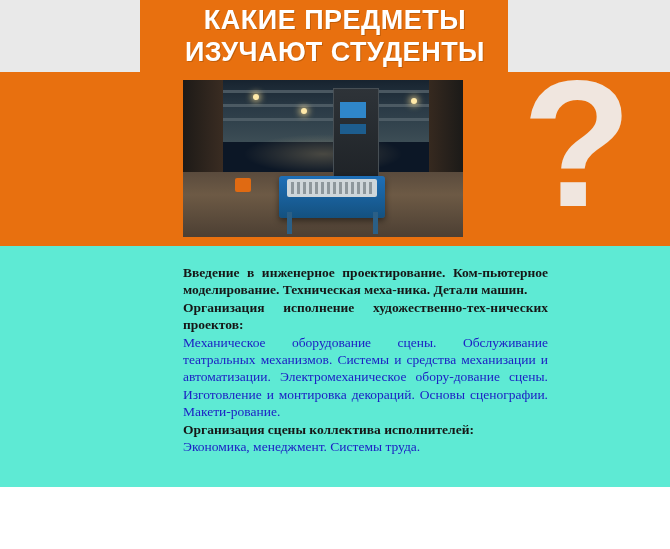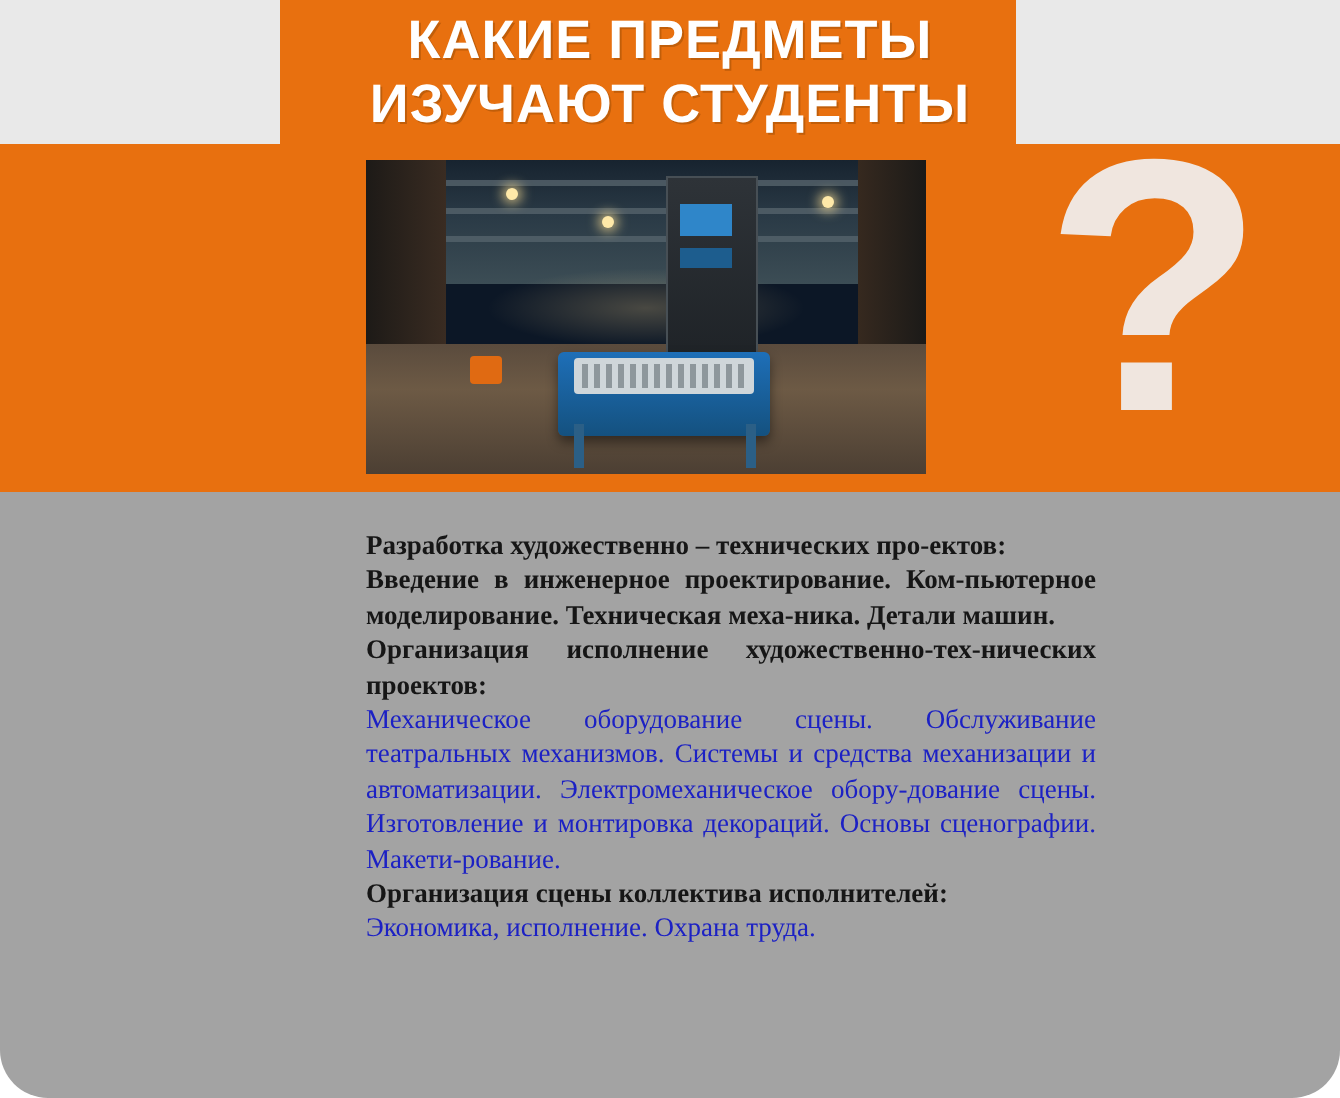--- a/index.html
+++ b/index.html
@@ -10,23 +10,22 @@
     width: 670px;
     height: 549px;
     background: #ffffff;
     font-family: "Liberation Serif", serif;
     overflow: hidden;
   }
 
   .slide {
     position: relative;
     width: 670px;
-    height: 549px;
-    background: #a3a3a3;
-    border-radius: 24px;
+    height: 487px;
+    background: #5eead4;
   }
 
   
   .banner {
     position: absolute;
     left: 0;
     top: 0;
     width: 670px;
     height: 246px;
     background: #e8700f;
@@ -236,21 +235,20 @@
       <div class="ph-robot"></div>
       <div class="ph-console"></div>
       <div class="ph-console-top"></div>
       <div class="ph-console-keys"></div>
       <div class="ph-leg-l"></div>
       <div class="ph-leg-r"></div>
     </div>
   </div>
 
   <div class="body-text">
-    <p class="p-dark">Разработка художественно – технических про-ектов:</p>
     <p class="p-dark">Введение в инженерное проектирование. Ком-пьютерное моделирование. Техническая меха-ника. Детали машин.</p>
     <p class="p-dark">Организация исполнение художественно-тех-нических проектов:</p>
     <p class="p-blue">Механическое оборудование сцены. Обслуживание театральных механизмов. Системы и средства механизации и автоматизации. Электромеханическое обору-дование сцены. Изготовление и монтировка декораций. Основы сценографии. Макети-рование.</p>
     <p class="p-dark">Организация сцены коллектива исполнителей:</p>
-    <p class="p-blue">Экономика, исполнение. Охрана труда.</p>
+    <p class="p-blue">Экономика, менеджмент. Системы труда.</p>
   </div>
 
 </div>
 
 </body></html>

